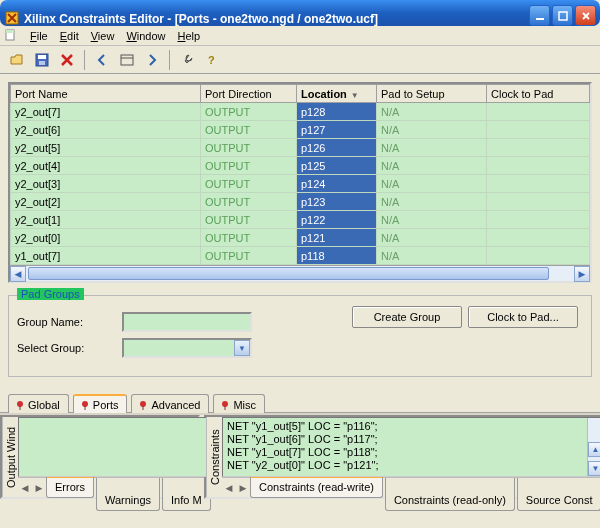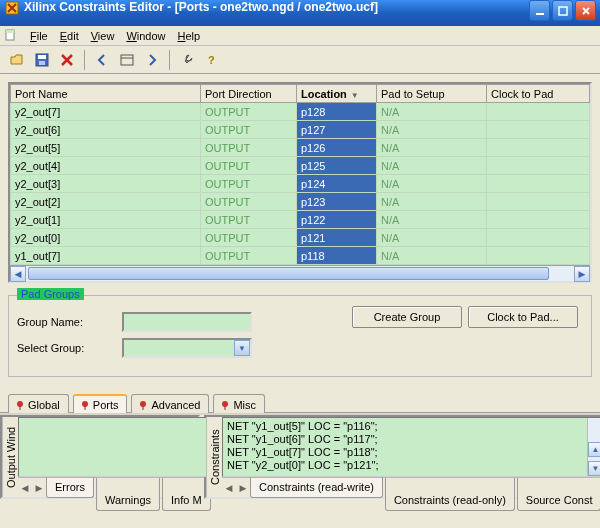--- a/index.html
+++ b/index.html
@@ -1,18 +1,18 @@
 <!DOCTYPE html>
 <html><head>
 <meta charset="utf-8">
 <style>
 * { box-sizing: border-box; margin: 0; padding: 0; font-family: "Tahoma", sans-serif; font-size: 11px; }
 body { width: 600px; height: 528px; background: #ece9d8; overflow: hidden; }
 
-.titlebar { height: 26px; background: linear-gradient(to bottom, #3a8ef2 0%, #1d5fc0 50%, #1b52ad 100%); display: flex; align-items: flex-start; padding: 0 4px; color: white; }
+.titlebar { height: 26px; background: linear-gradient(to bottom, #3a8ef2 0%, #1d5fc0 50%, #1b52ad 100%); display: flex; align-items: flex-end; padding: 0 4px; color: white; border-radius: 7px; }
 .titlebar .icon { width: 16px; height: 16px; margin-right: 4px; display: flex; align-items: center; justify-content: center; }
 .titlebar .title { flex: 1; font-weight: bold; font-size: 12px; }
 .titlebar .winbtns { display: flex; gap: 2px; }
 .titlebar .winbtn { width: 21px; height: 21px; border-radius: 3px; display: flex; align-items: center; justify-content: center; color: white; font-weight: bold; font-size: 12px; border: 1px solid #2462c7; }
 .titlebar .winbtn.min, .titlebar .winbtn.max { background: linear-gradient(to bottom, #6fb1f5, #2d72d0); }
 .titlebar .winbtn.close { background: linear-gradient(to bottom, #f58e7a, #d13e1a); }
 
 .menubar { height: 20px; background: #ece9d8; display: flex; align-items: center; padding: 0 4px; border-bottom: 1px solid #c0c0c0; }
 .menubar .sysicon { width: 14px; height: 14px; margin-right: 6px; }
 .menubar .menuitem { padding: 2px 6px; cursor: default; }

